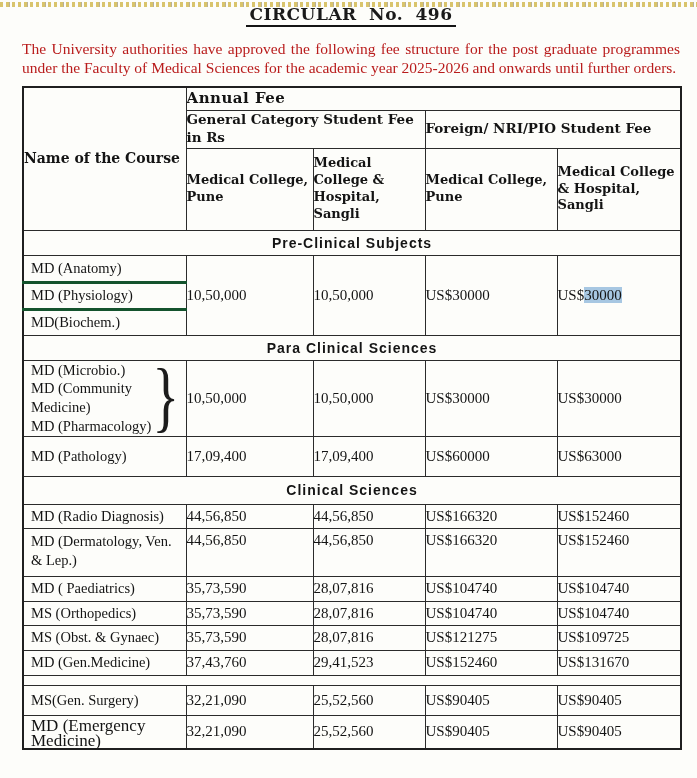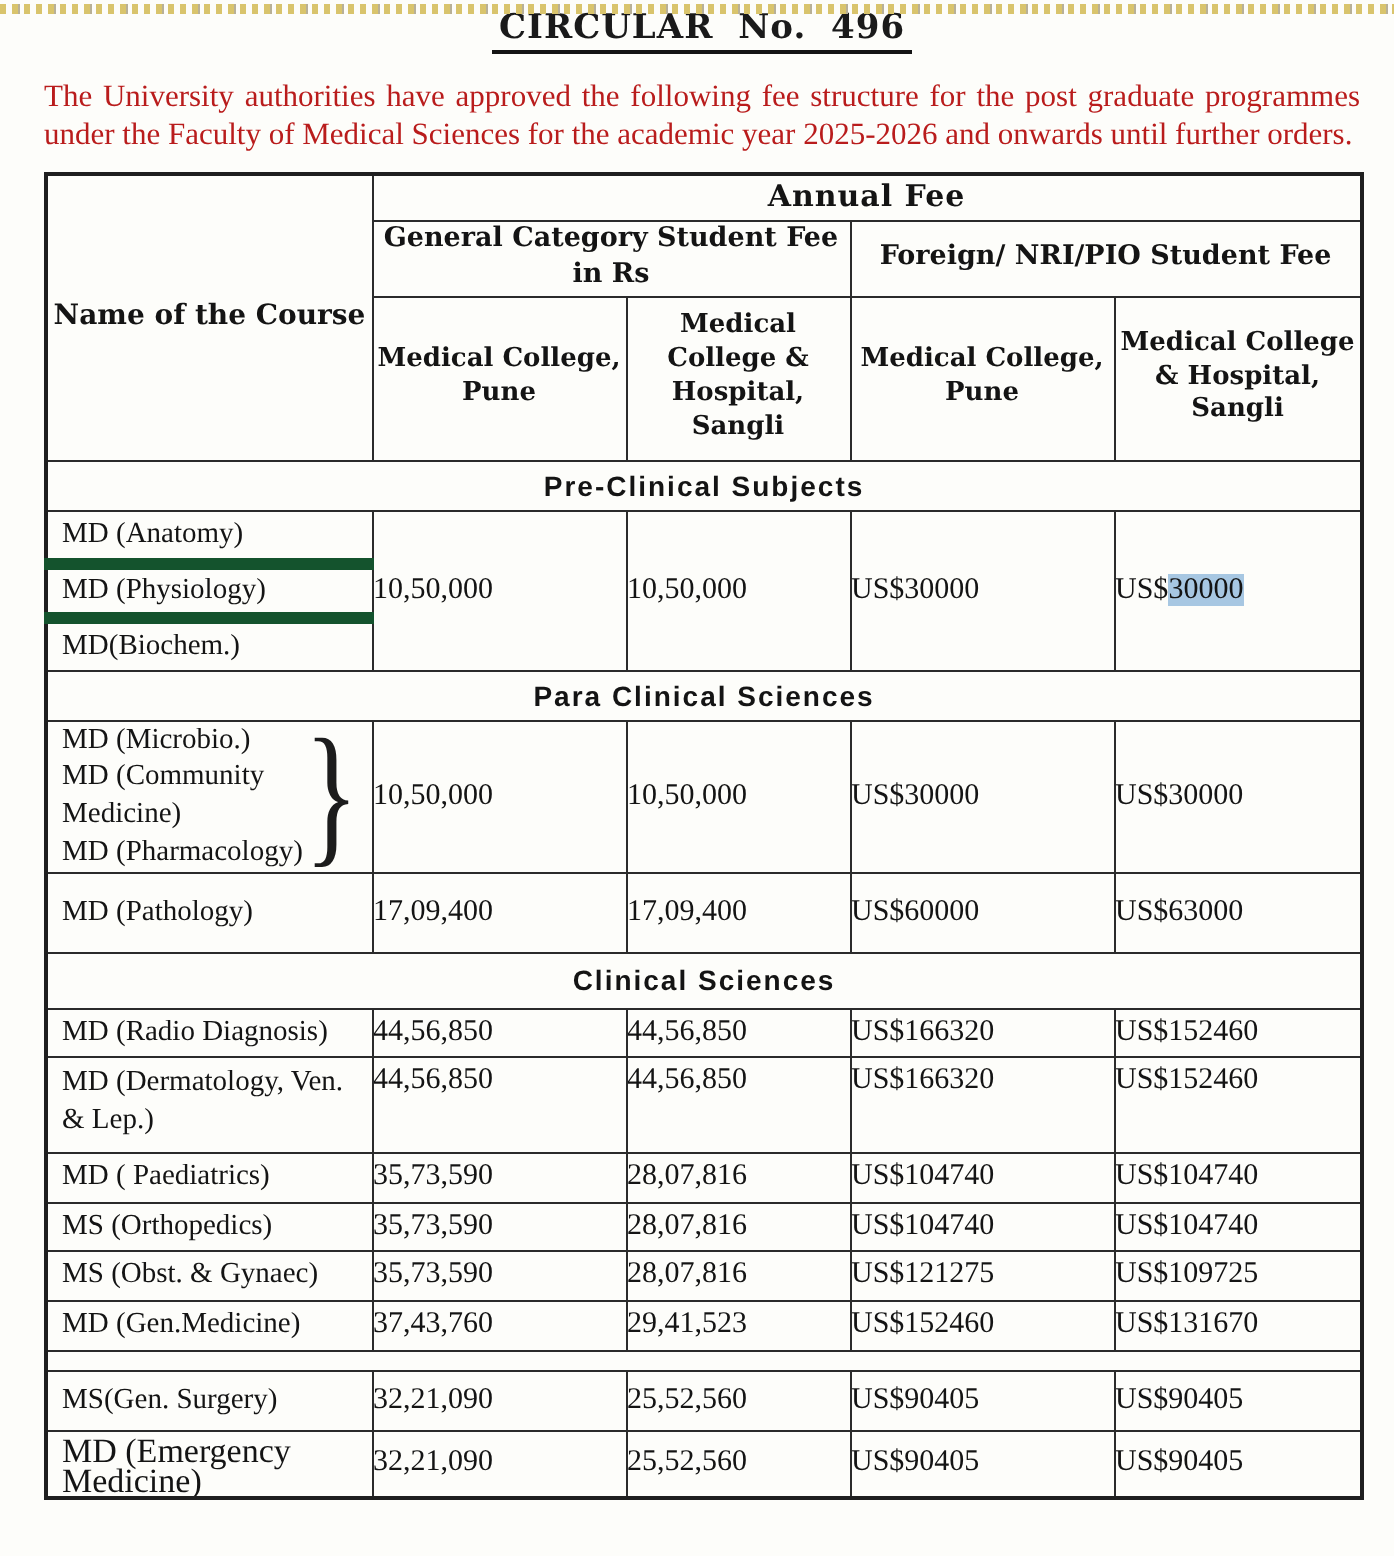--- a/index.html
+++ b/index.html
@@ -27,41 +27,41 @@
   }
   table.fee-table {
     border-collapse:collapse; table-layout:fixed; width:658px;
     margin-top:9px; border:2px solid #1f1f1f;
   }
   .fee-table td, .fee-table th {
     border:1.5px solid #2b2b2b; padding:0; overflow:hidden;
     vertical-align:middle; color:#141414;
   }
   .fee-table th {
-    font-family:"DejaVu Serif", serif; font-weight:bold; text-align:center;
+    font-family:"DejaVu Serif", serif; font-weight:bold; text-align:left;
     font-size:13px; line-height:1.3;
   }
   tr.hr1 { height:23px; }
   th.annual { font-size:15px; letter-spacing:.5px; }
   tr.hr2 { height:38px; }
   tr.hr2 th { font-size:13.5px; }
   tr.hr3 { height:82px; }
   th.course-head { font-size:14px; line-height:1.35; }
   tr.band td {
     font-family:Liberation Sans, sans-serif; font-weight:bold; text-align:center;
     font-size:14px; letter-spacing:1px; height:24px;
   }
   tr.band-clinical td { height:27px; }
   td.course { text-align:left; padding-left:7px; font-size:14.5px; line-height:1.3; }
   td.num { font-size:15px; }
   td.rs  { padding-right:9px; }
   td.usd { padding-right:13px; }
   tr.r24{height:24px} tr.r25{height:25px} tr.r26{height:26px} tr.r27{height:27px}
   tr.r30{height:30px} tr.r40{height:40px} tr.r48{height:48px} tr.r74{height:74px}
-  td.subline { border-bottom:6px solid #14532d; }
+  td.subline { border-bottom:3px solid #14532d; }
   tr.vtop td { vertical-align:top; padding-top:3px; }
   td.group-cell { position:relative; padding-right:26px; }
   .brace {
     position:absolute; right:1px; top:50%;
     transform:translateY(-51%) scaleX(.72);
     font-size:78px; line-height:1; font-weight:normal; color:#1c1c1c;
     font-family:"Liberation Serif", serif;
   }
   tr.gap td { height:9px; }
   td.course-small { font-size:17px; line-height:15px; padding-top:2px; vertical-align:top; }

